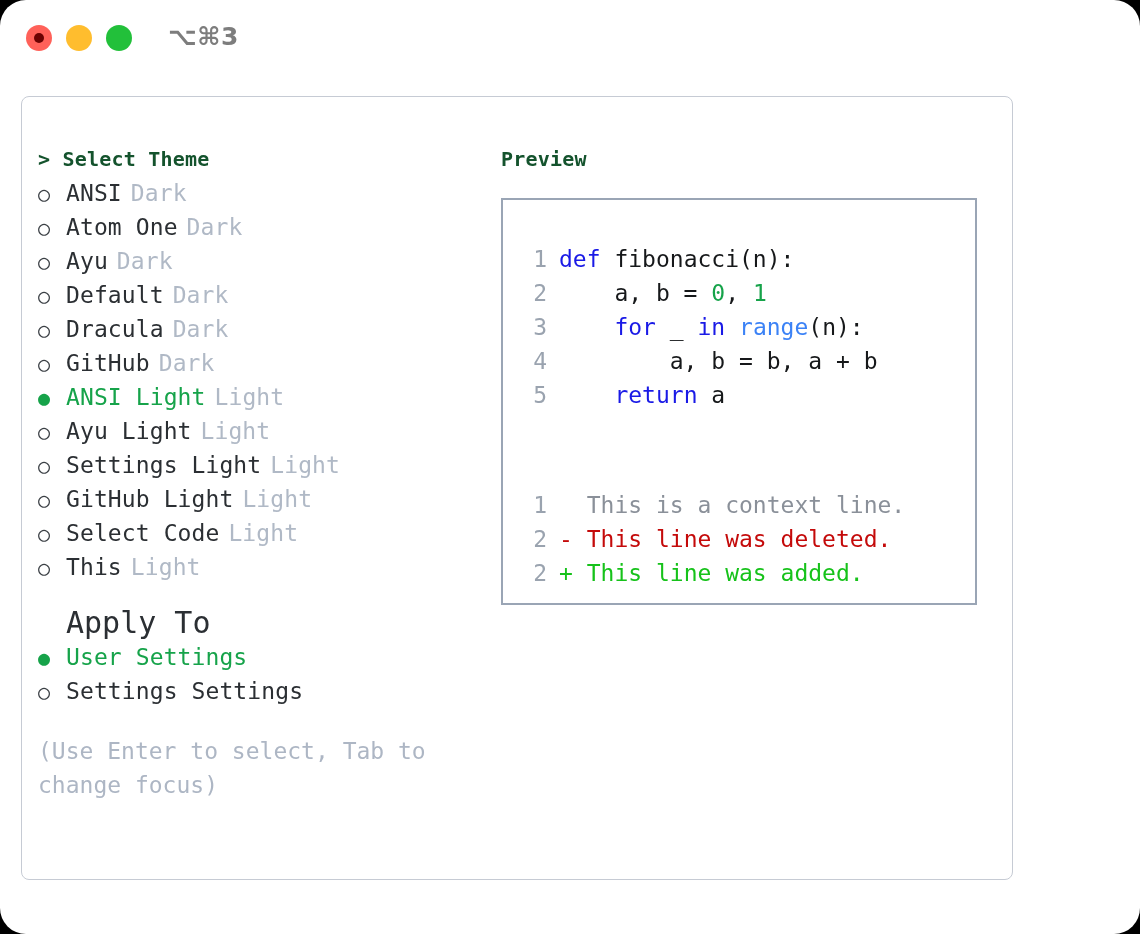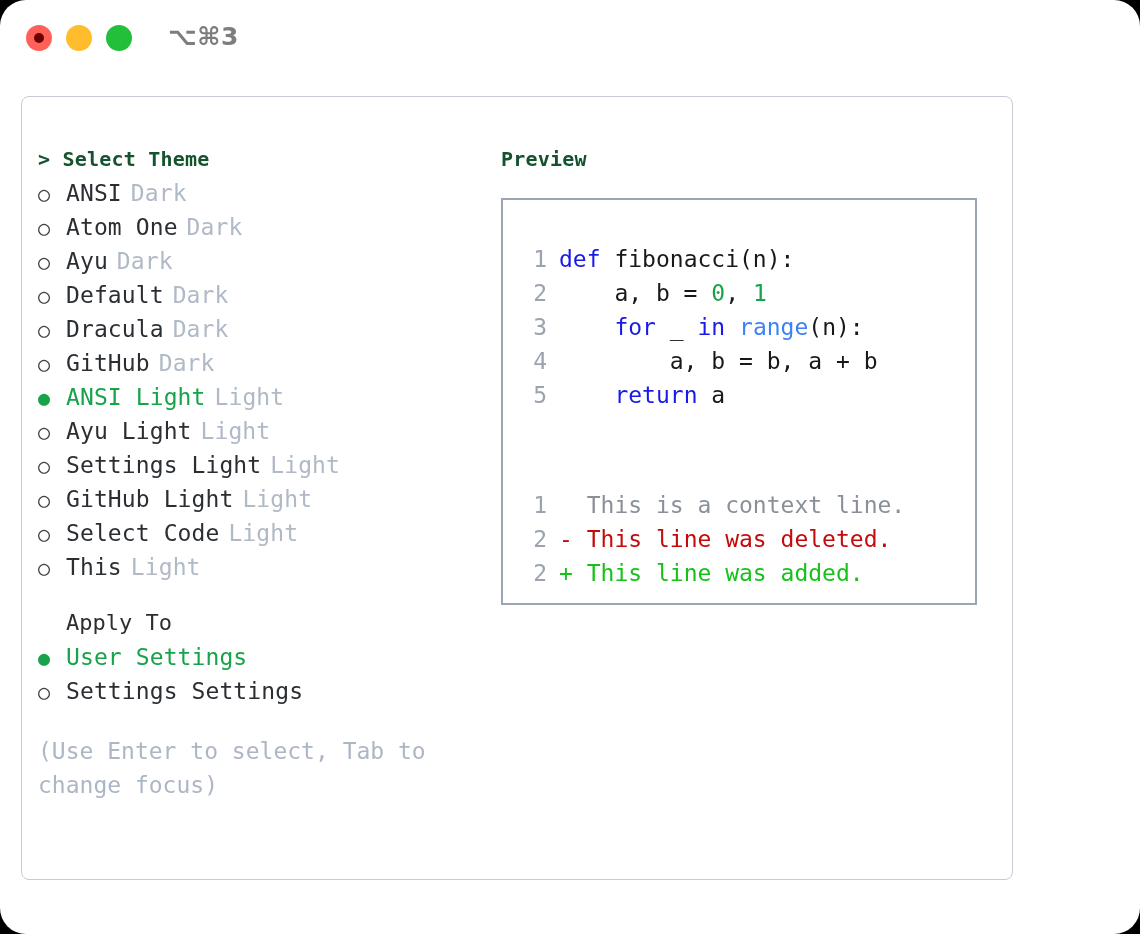--- a/index.html
+++ b/index.html
@@ -117,21 +117,21 @@
   .bullet.sel { color: #16a34a; }
   .row .label { color: #2b2f33; }
   .row.selected .label { color: #16a34a; }
   .row .meta {
     color: #b0b9c6;
     margin-left: 9px;
   }
   .row.selected .meta { color: #b0b9c6; }
   .spacer-sm { height: 22px; }
   .apply-head {
-    font-size: 22px;
+    font-size: 30px;
     color: #2b2f33;
     line-height: 34px;
     padding-left: 28px;
     white-space: pre;
   }
   .hint {
     margin-top: 26px;
     font-size: 23px;
     line-height: 34px;
     color: #adb6c4;

